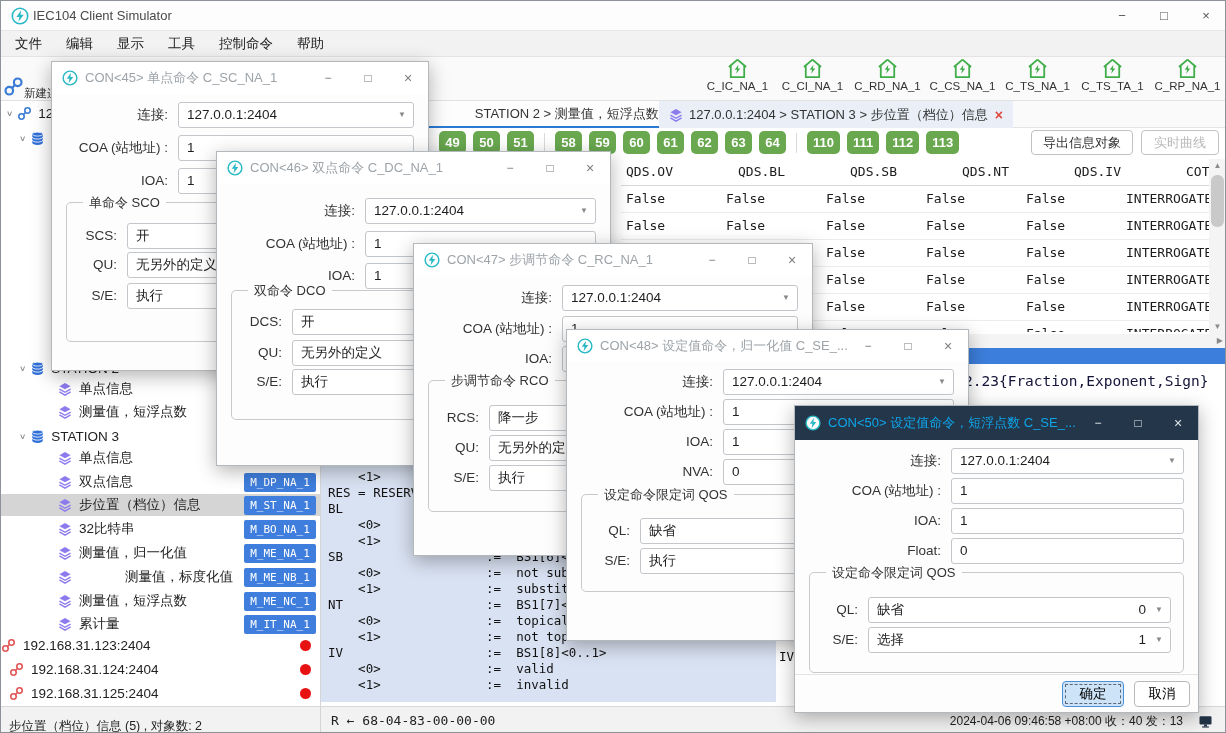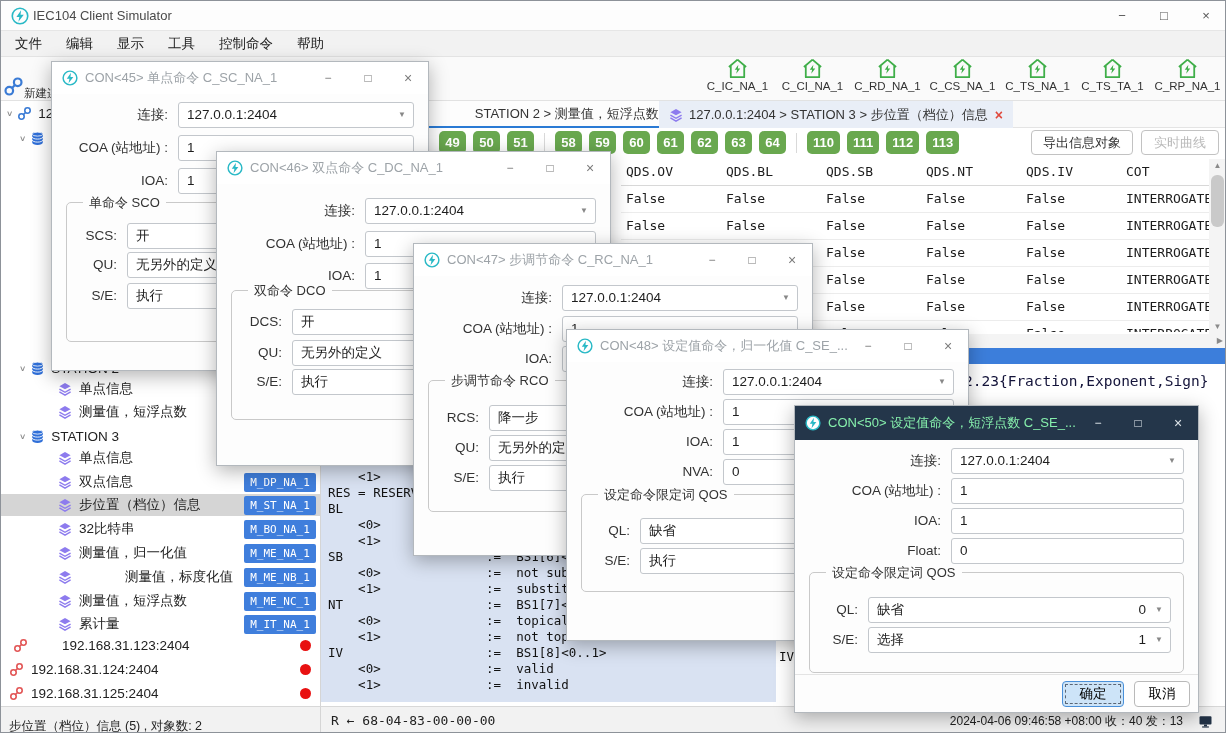--- a/index.html
+++ b/index.html
@@ -38,42 +38,42 @@
   #tab2{left:338px;width:354px;background:#e9eef7;padding-left:10px;}
   .tabclose{color:#e0483c;font-weight:bold;font-size:14px;margin-left:7px;}
   #badgerow{left:320px;top:128px;width:906px;height:30px;background:#fff;}
   #badges{position:absolute;left:118px;top:2px;display:flex;align-items:center;gap:7px;}
   .nbadge{height:23px;min-width:27px;padding:0 6px;background:#69a84f;border:1px solid #55904０;border-radius:5px;color:#fff;font-size:13px;font-weight:bold;display:flex;align-items:center;justify-content:center;}
   .bsep{width:1px;height:20px;background:#d9d9d9;margin:0 3px;}
   .mbtn{position:absolute;top:1px;height:25px;background:#fff;border:1px solid #c2c2c2;border-radius:4px;font-size:13px;color:#333;display:flex;align-items:center;justify-content:center;}
   
   #table{left:620px;top:158px;width:588px;height:173px;background:#fff;overflow:hidden;}
   .throw{display:flex;height:27px;border-bottom:1px solid #ececec;}
-  .throw.head{border-bottom:1px solid #d8d8d8;}
+  .throw.head{border-bottom:1px solid #d8d8d8;gap:12px;}
   .tcell{width:100px;flex:0 0 100px;font-family:"DejaVu Sans Mono",monospace;font-size:13px;color:#1c1c1c;line-height:26px;padding-left:5px;overflow:hidden;white-space:nowrap;}
   .vsb{left:1208px;top:158px;width:17px;height:175px;background:#f4f4f4;}
   .vsb .ar{position:absolute;left:0;width:17px;height:14px;color:#8a8a8a;font-size:8px;text-align:center;line-height:14px;}
   .vsb .thumb{position:absolute;left:2px;top:16px;width:13px;height:52px;background:#c9c9c9;border-radius:6px;}
   .hsb{left:620px;top:333px;width:605px;height:14px;background:#f4f4f4;}
   .hsb .ar{position:absolute;right:3px;top:0;color:#8a8a8a;font-size:8px;line-height:14px;}
   #blueband{left:320px;top:347px;width:906px;height:16px;background:#3c7edb;}
   #fracline{left:963px;top:372px;font-family:"DejaVu Sans Mono",monospace;font-size:14.5px;color:#14143a;}
   #descpanel{left:320px;top:440px;width:455px;height:261px;background:#d9e2f2;}
   #descpre{position:absolute;left:7px;top:12px;margin:0;font-family:"DejaVu Sans Mono",monospace;font-size:12.5px;line-height:16px;color:#121212;}
   #descfrag{left:778px;top:648px;font-family:"DejaVu Sans Mono",monospace;font-size:12.5px;color:#121212;}
   #mainstatus{left:320px;top:705px;width:906px;height:28px;background:#f2f2f2;border-top:1px solid #d8d8d8;}
   #mainstatus .c{position:absolute;left:10px;top:6px;font-family:"DejaVu Sans Mono",monospace;font-size:13px;color:#222;}
   #mainstatus .r{position:absolute;right:44px;top:6px;font-family:Liberation Sans, sans-serif;font-size:12px;color:#222;}
 
   
   .dialog{position:absolute;background:#fdfdfd;border:1px solid #b3b8bd;box-shadow:0 5px 18px rgba(0,0,0,.30);}
   .dtitle{position:relative;height:32px;display:flex;align-items:center;padding-left:10px;background:#fff;}
   .dialog.active .dtitle{background:#24364a;height:34px;}
   .dtitle .tt{font-size:13px;color:#9da3a8;margin-left:7px;white-space:nowrap;overflow:hidden;}
-  .dialog.active .dtitle .tt{color:#86efac;}
+  .dialog.active .dtitle .tt{color:#0ea5e9;}
   .dctl{margin-left:auto;display:flex;align-items:center;height:100%;}
   .dctl span{width:40px;text-align:center;font-size:12px;color:#7b7b7b;}
   .dialog.active .dctl span{color:#dfe5ea;}
   .frow-label{position:absolute;font-size:13.5px;color:#333;text-align:right;line-height:26px;white-space:nowrap;}
   .finput{position:absolute;height:26px;background:#fff;border:1px solid #c3c7cc;border-radius:3px;font-size:13.5px;color:#1e1e1e;line-height:24px;padding:0 8px;white-space:nowrap;overflow:hidden;}
   .finput .dd{position:absolute;right:7px;top:0;color:#888;font-size:8px;line-height:24px;}
   .finput .code{position:absolute;right:24px;top:0;color:#1e1e1e;font-size:13.5px;line-height:24px;}
   .gbox{position:absolute;border:1px solid #c9c9c9;border-radius:5px;}
   .gbox .legend{position:absolute;top:-9px;left:16px;background:#fdfdfd;padding:0 6px;font-size:13px;color:#333;white-space:nowrap;}
   .dsep{position:absolute;left:0;width:100%;border-top:1px solid #e4e4e4;}
@@ -319,21 +319,21 @@
         <span style="display:flex;margin-right:7px;">
           <svg width="14" height="14" viewBox="0 0 20 20">
             <polygon points="10,1.5 18,6 10,10.5 2,6" fill="#8d7bee"></polygon>
             <path d="M2 10.2 L10 14.7 L18 10.2" fill="none" stroke="#8d7bee" stroke-width="2"></path>
             <path d="M2 14.2 L10 18.7 L18 14.2" fill="none" stroke="#8d7bee" stroke-width="2"></path>
           </svg>
         </span>
         <span>累计量</span>
         <span class="tbadge">M_IT_NA_1</span>
       </div>
-      <div class="trow" style="top: 533px; padding-left: 12px; gap: 27px;">
+      <div class="trow" style="top: 533px; padding-left: 0;">
         <span style="display:flex;margin-right:7px;">
           <svg width="15" height="15" viewBox="0 0 20 20">
             <g fill="none" stroke="#e25555" stroke-width="2.1">
               <circle cx="6" cy="14" r="3.6"></circle>
               <circle cx="14" cy="6" r="3.6"></circle>
               <path d="M8.6 11.4 L11.4 8.6"></path>
             </g>
           </svg>
         </span>
         <span>192.168.31.123:2404</span>

